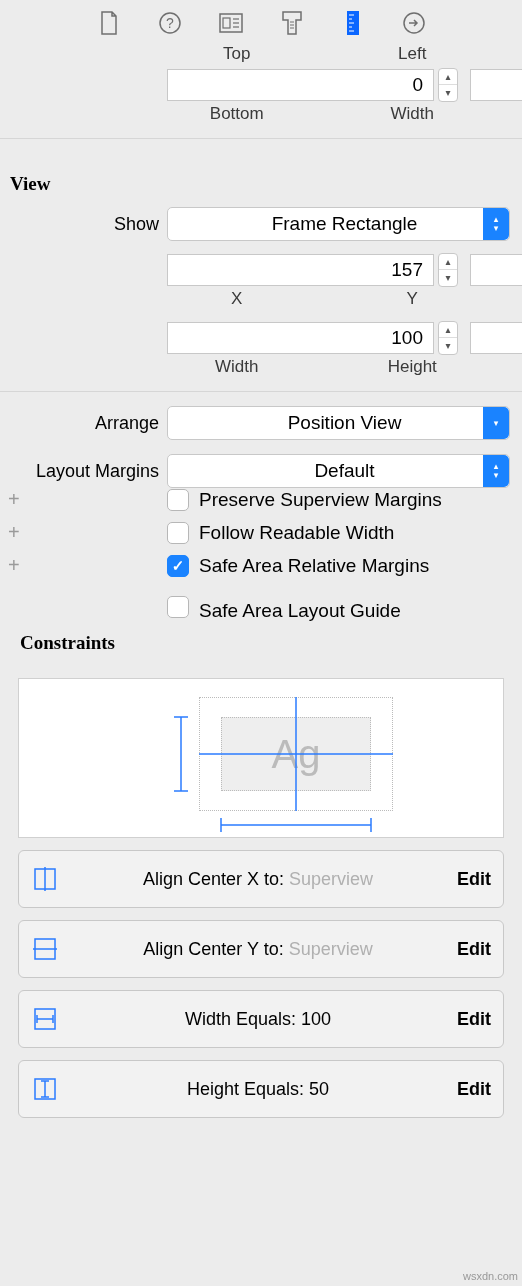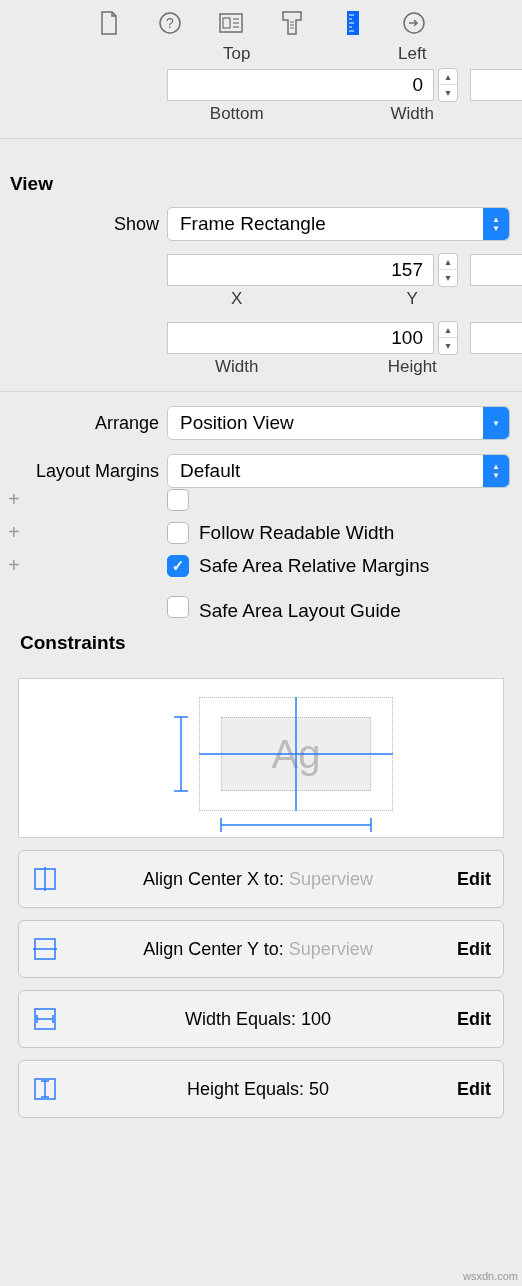--- a/index.html
+++ b/index.html
@@ -68,33 +68,34 @@
   .popup {
     flex: 1;
     height: 34px;
     background: #fff;
     border: 1px solid #c8c8c8;
     border-radius: 5px;
     display: flex; align-items: center;
     font-size: 19px;
     padding-left: 12px;
     position: relative;
+    justify-content: center;
   }
   .popup .popup-arrows {
     position: absolute; right: 0; top: 0;
     width: 26px; height: 100%;
     background: #1a83ff;
     border-radius: 0 5px 5px 0;
     display: flex; flex-direction: column; align-items: center; justify-content: center;
     color: #fff;
   }
   .popup-arrows .chev { font-size: 9px; line-height: 9px; }
 
   
-  .section-title { font-weight: 600; font-size: 19px; padding: 20px 10px 8px; }
+  .section-title { font-weight: 600; font-size: 19px; padding: 20px 10px 8px; font-family: Liberation Serif, serif; }
   .section-title.sub { font-weight: 600; padding: 10px 20px 6px; }
 
   hr.sep { border: none; border-top: 1px solid #d6d6d6; margin: 14px 0; }
 
   
   .plus-col {
     width: 22px;
     color: #9a9a9a;
     font-size: 20px;
     text-align: left;
@@ -316,20 +317,21 @@
         <span class="chev">▴</span>
         <span class="chev">▾</span>
       </div>
   </div>
 </div>
 
 <div class="row">
   <div class="plus-col">+</div>
   <div style="width:145px;"></div>
   <span class="chk"></span>
+  <span style="margin-left:10px; font-size:19px;">Preserve Superview Margins</span>
 </div>
 <div class="row" style="margin-top:10px;">
   <div class="plus-col">+</div>
   <div style="width:145px;"></div>
   <span class="chk"></span>
   <span style="margin-left:10px; font-size:19px;">Follow Readable Width</span>
 </div>
 <div class="row" style="margin-top:10px;">
   <div class="plus-col">+</div>
   <div style="width:145px;"></div>

